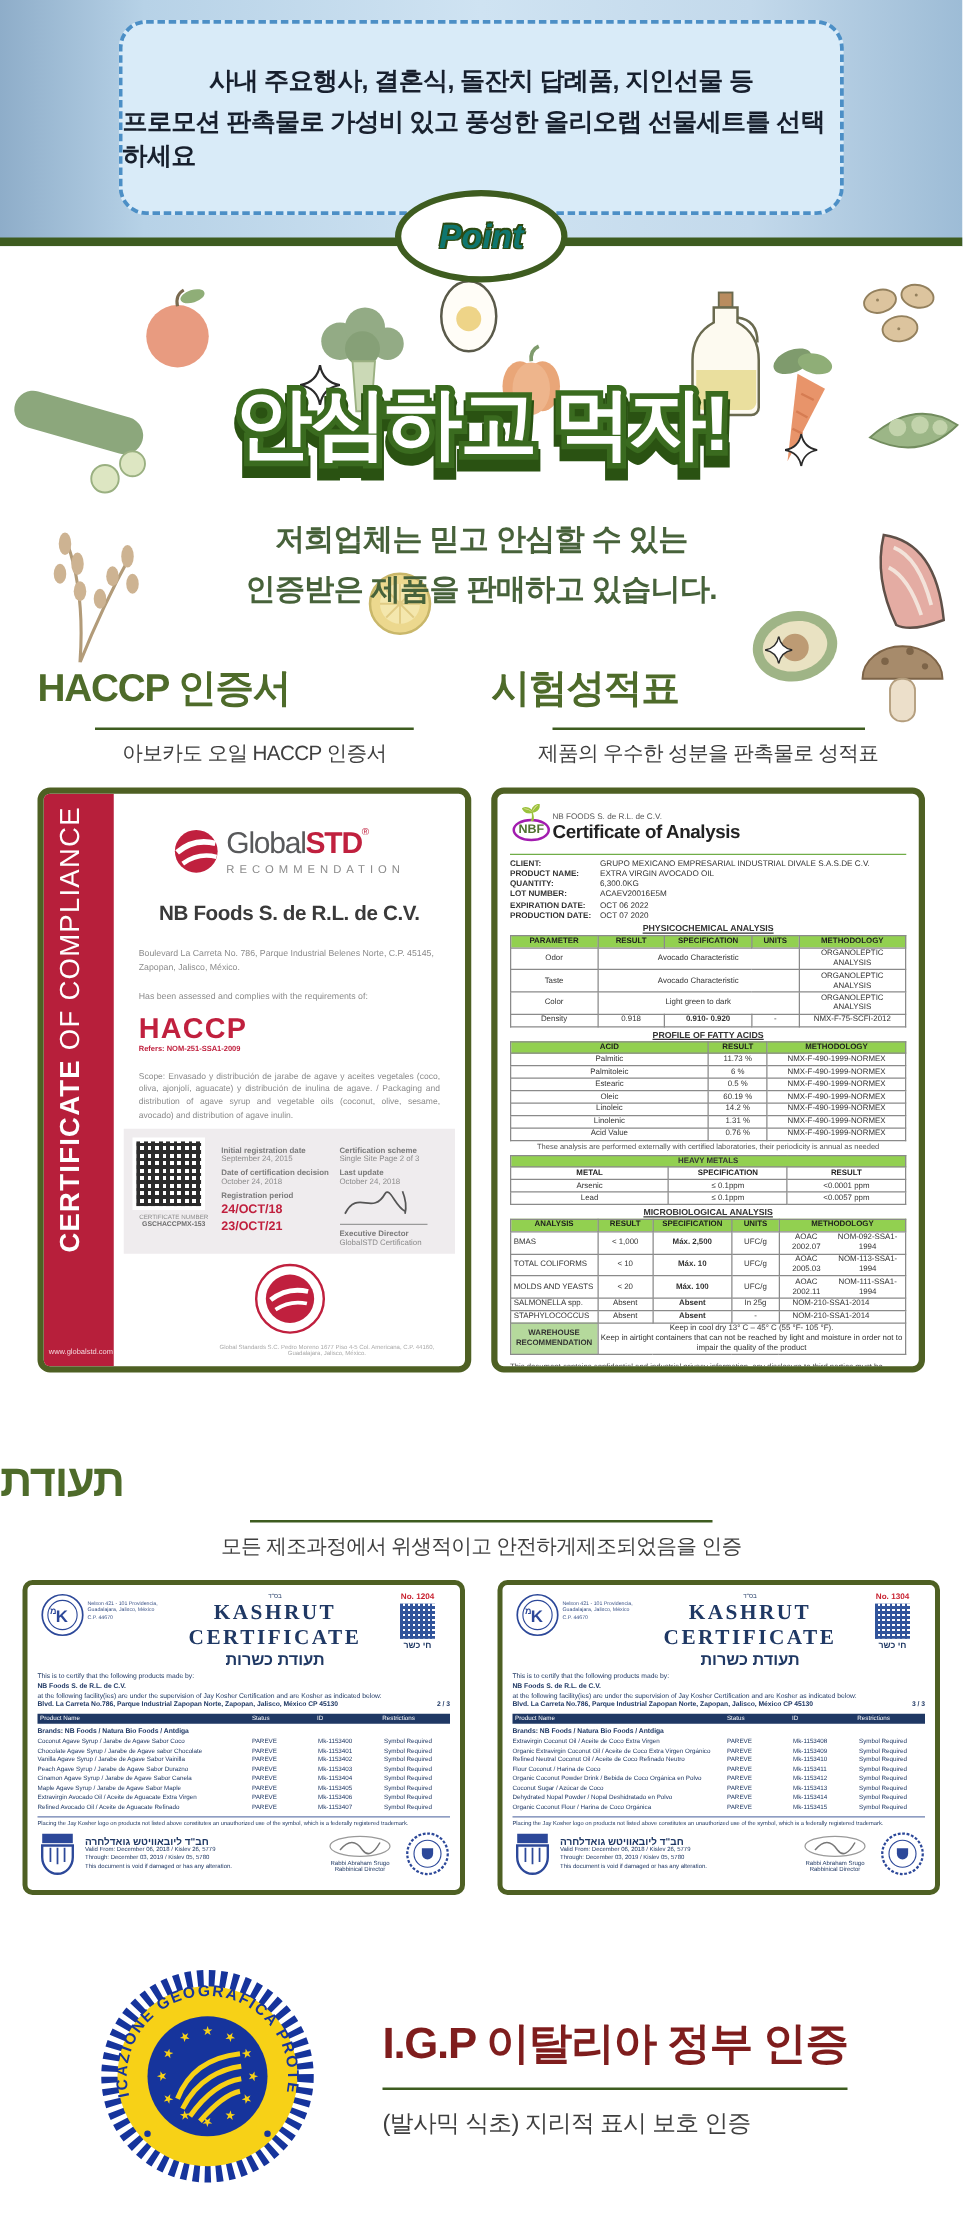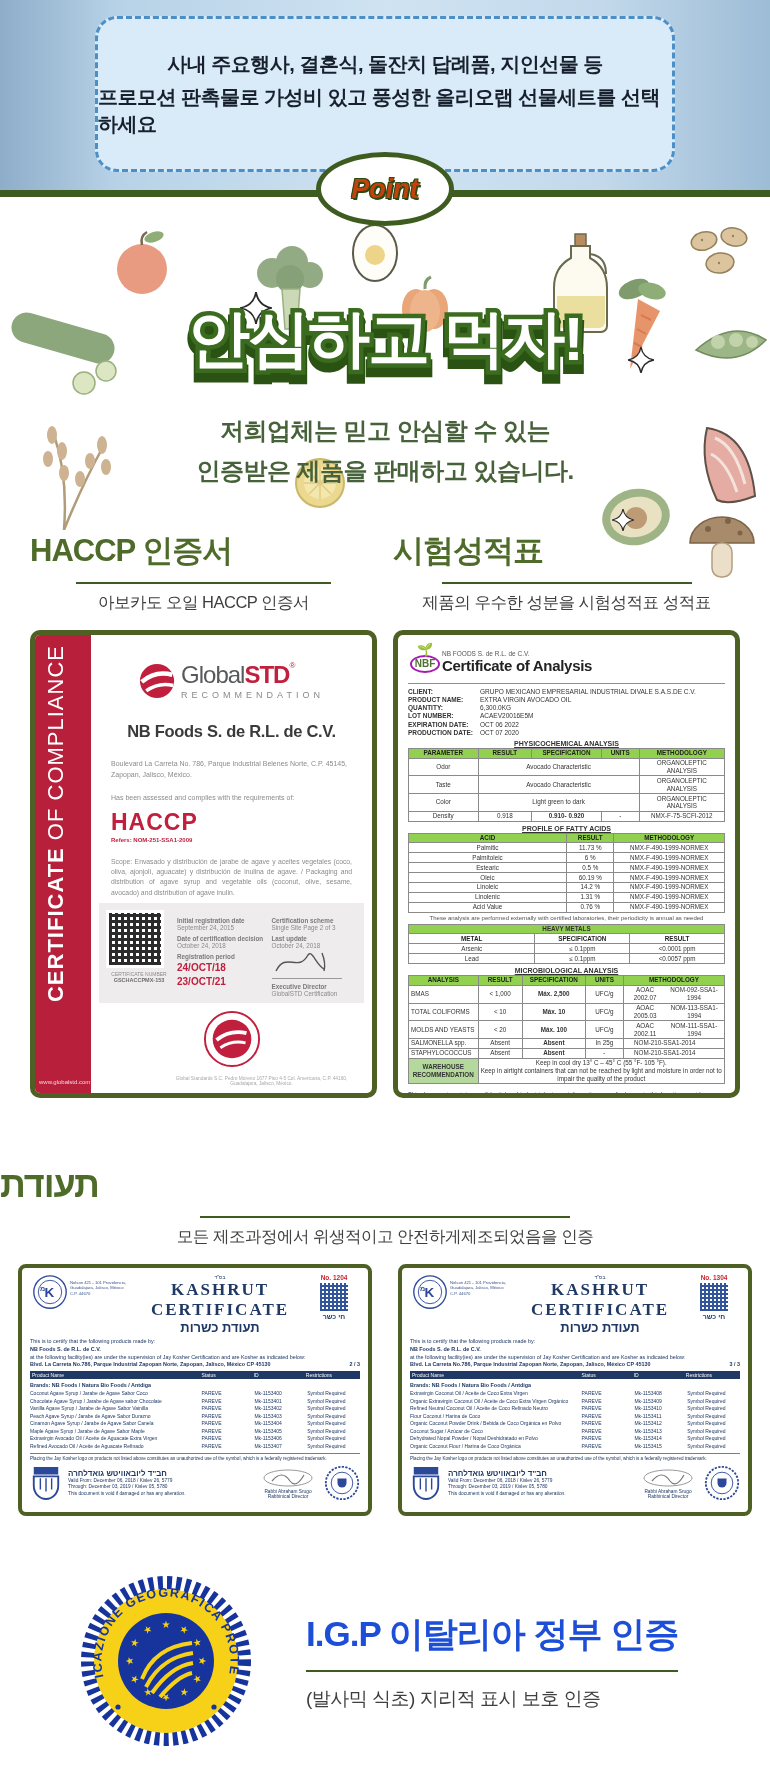--- a/index.html
+++ b/index.html
@@ -9,21 +9,21 @@
   .banner{position:relative;height:197px;
     background:linear-gradient(90deg,#8eadc9 0%,#b7d2e7 15%,#cfe3f2 50%,#c3d9eb 78%,#9dbcd6 100%);}
   .banner-box{position:absolute;left:95px;right:95px;top:16px;height:156px;box-sizing:border-box;
     background:#d9ebf8;border:3px dashed #4c8fc6;border-radius:22px;
     display:flex;flex-direction:column;justify-content:center;align-items:center;gap:6px;}
   .banner-box p{margin:0;font-size:20px;font-weight:700;color:#18202e;letter-spacing:-0.5px;}
   .green-line{position:absolute;left:0;right:0;bottom:0;height:7px;background:#3e5c20;}
   .point-badge{position:absolute;left:50%;bottom:-29px;transform:translateX(-50%);
     width:128px;height:64px;background:#fff;border:5px solid #3e5c20;border-radius:50%;
     display:flex;align-items:center;justify-content:center;z-index:5;}
-  .point-badge span{font-size:27px;font-weight:800;font-style:italic;color:#c2410c;
+  .point-badge span{font-size:27px;font-weight:800;font-style:italic;color:#0f766e;
     text-shadow:1.5px 1.5px 0 #2d4a12,-1px 1px 0 #2d4a12,1px -1px 0 #2d4a12,-1px -1px 0 #2d4a12;}
   
   .hero{position:relative;height:333px;background:#fff;}
   .dec{position:absolute;}
   .hero-title{position:absolute;left:0;right:0;top:100px;height:110px;text-align:center;}
   .hero-title span{position:absolute;left:0;right:0;top:0;
     font-size:62px;font-weight:900;letter-spacing:-2px;white-space:nowrap;}
   .t-shadow{color:#2a5212;-webkit-text-stroke:12px #2a5212;transform:translateY(8px);}
   .t-stroke{color:#3a6b1f;-webkit-text-stroke:9px #3a6b1f;}
   .t-fill{color:#ffffff;}
@@ -131,21 +131,21 @@
   .k-div{border:none;border-top:0.5px solid #6b7eae;margin:3px 0 2px 0;}
   .k-disc{font-size:4.6px;}
   .k-foot{display:flex;align-items:center;gap:6px;margin-top:4px;}
   .k-chabad{flex:1;}
   .k-chabad .heb{font-size:8px;font-weight:800;}
   .k-chabad .ln{font-size:4.8px;line-height:1.4;}
   .k-sig{width:60px;text-align:center;font-size:4.8px;}
   
   .igp-section{display:flex;align-items:flex-start;padding:52px 0 0 68px;}
   .igp-text{margin-left:42px;padding-top:48px;}
-  .igp-text h2{margin:0;font-size:35px;font-weight:800;color:#1d4ed8;letter-spacing:-1px;}
+  .igp-text h2{margin:0;font-size:35px;font-weight:800;color:#7f1d1d;letter-spacing:-1px;}
   .igp-underline{border:none;border-top:2.5px solid #3e5c20;margin:12px 0 14px 0;width:100%;}
   .igp-text p{margin:0;font-size:19px;color:#3f3f3f;letter-spacing:-0.5px;}
 </style>
 </head>
 <body>
 
 <div class="banner">
   <div class="banner-box">
     <p>사내 주요행사, 결혼식, 돌잔치 답례품, 지인선물 등</p>
     <p>프로모션 판촉물로 가성비 있고 풍성한 올리오랩 선물세트를 선택하세요</p>
@@ -332,21 +332,21 @@
             </svg>
           </div>
           <div class="haccp-bottom-addr">Global Standards S.C. Pedro Moreno 1677 Piso 4-5 Col. Americana, C.P. 44160, Guadalajara, Jalisco, México.</div>
         </div>
       </div>
     </div>
 
     <div class="cert-col">
       <h2 class="sec-h">시험성적표</h2>
       <hr class="sec-underline" style="width:250px">
-      <p class="sec-sub">제품의 우수한 성분을 시험성적표 성적표</p>
+      <p class="sec-sub">제품의 우수한 성분을 판촉물로 성적표</p>
 
       <div class="cert-card coa">
         <div class="coa-head">
           <div class="nbf">
             <div class="leaves">🌱</div>
             <div class="txt">NBF</div>
           </div>
           <div class="mid">
             <div class="coa-co">NB FOODS S. de R.L. de C.V.</div>
             <div class="coa-title">Certificate of Analysis</div>

